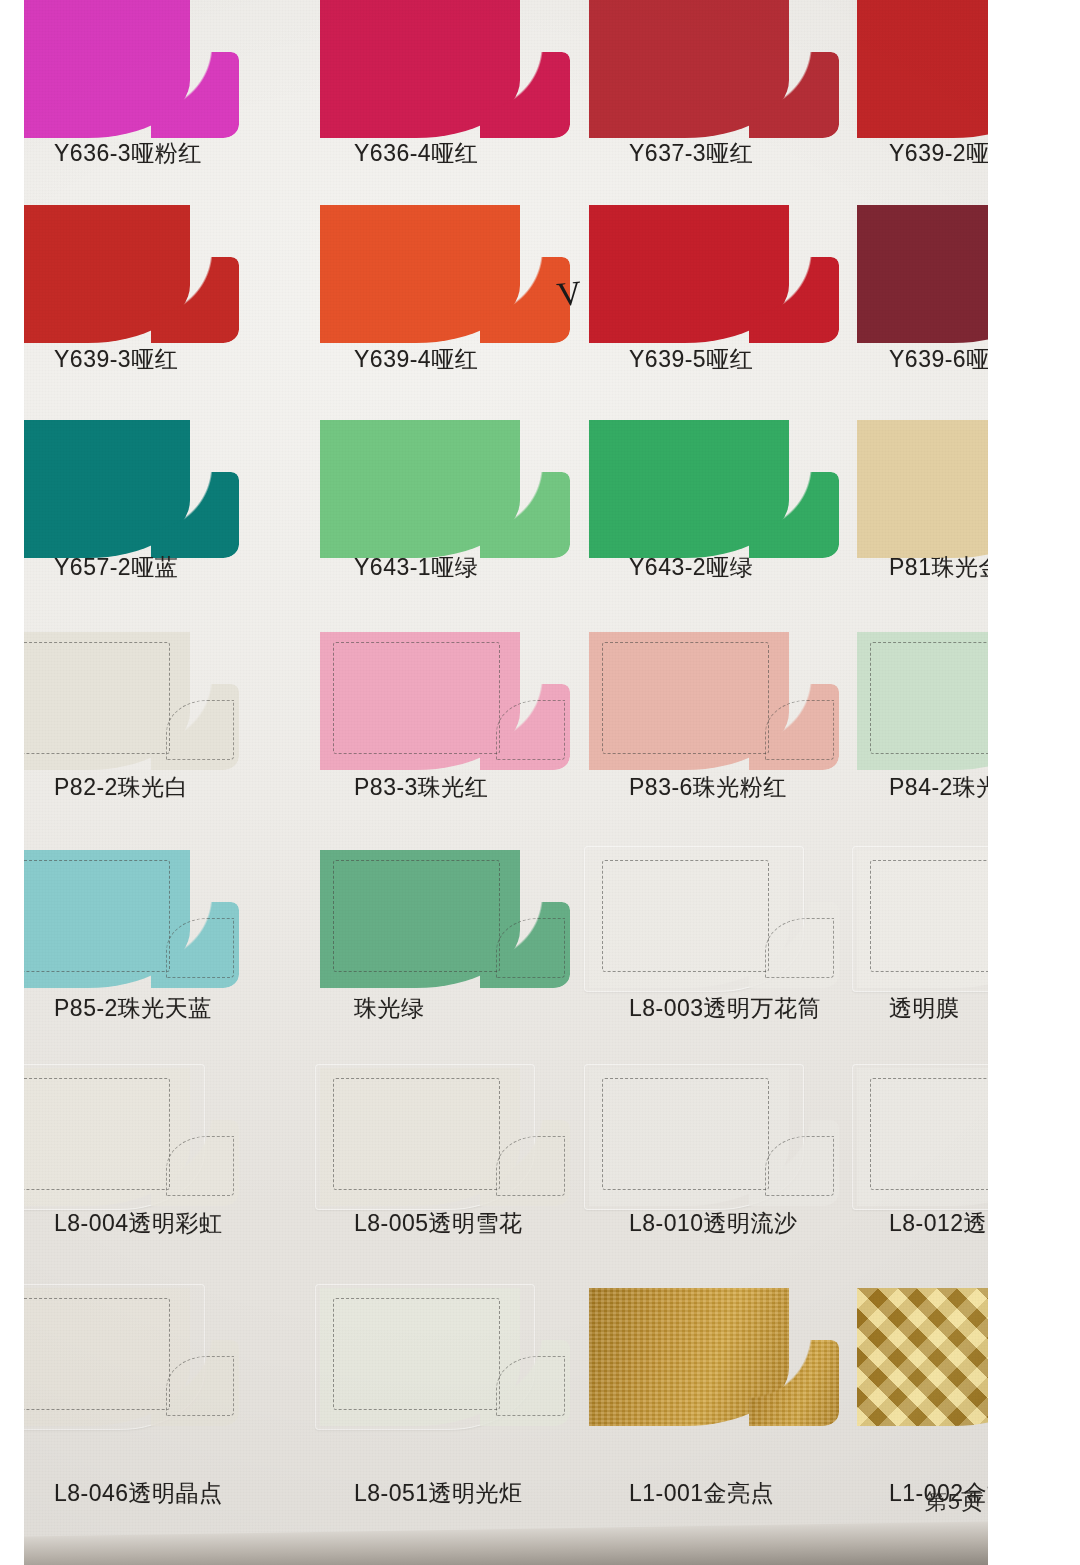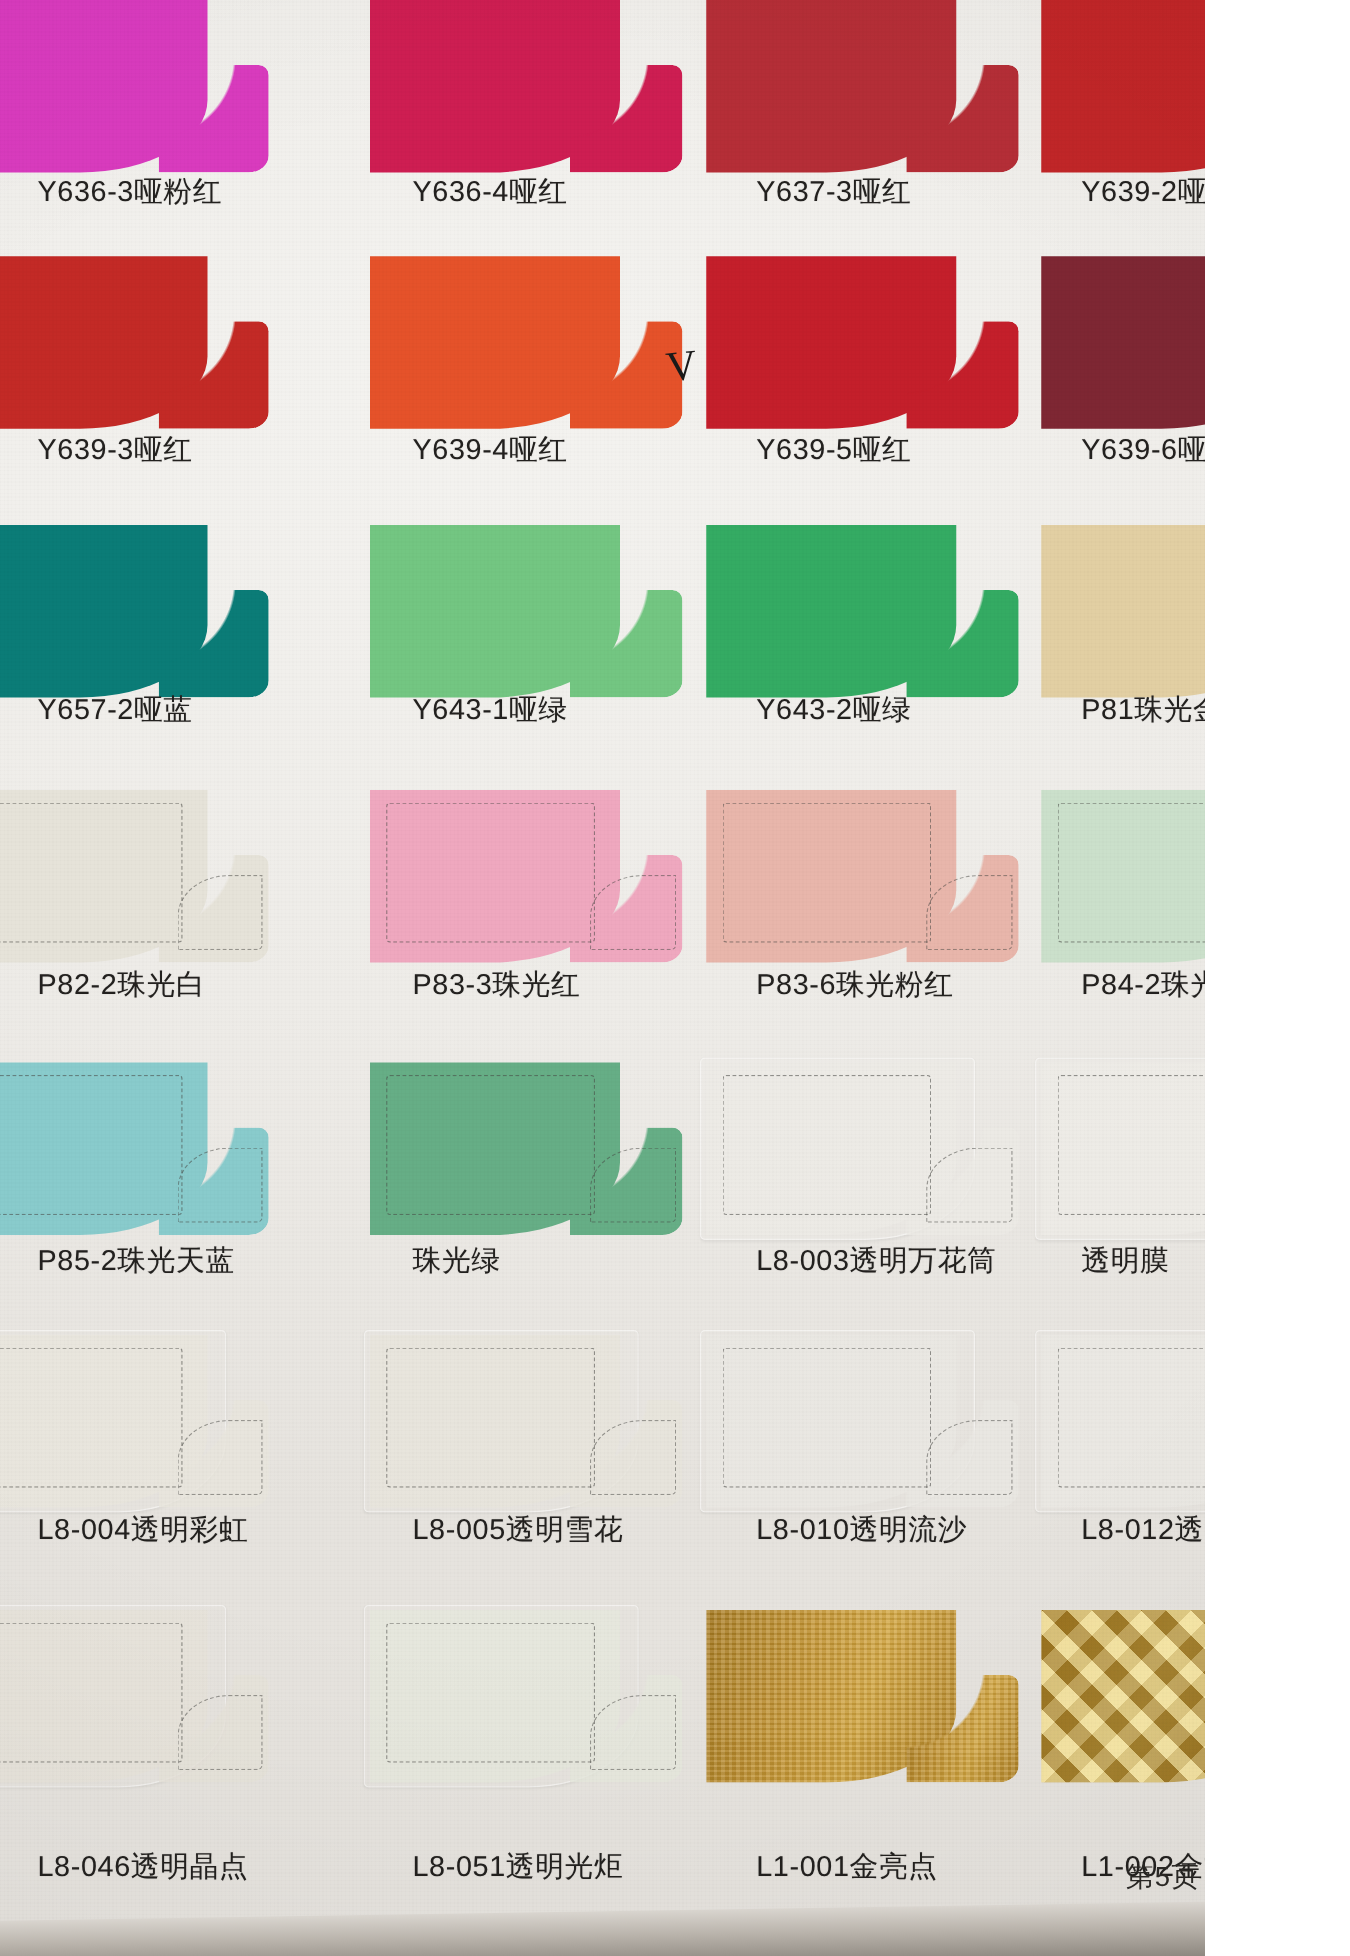--- a/index.html
+++ b/index.html
@@ -9,20 +9,21 @@
     background: #ffffff;
   }
   .page {
     position: relative;
     width: 964px;
     height: 1565px;
     overflow: hidden;
     background:
       radial-gradient(ellipse 1400px 900px at 40% 20%, #f4f3f0 0%, #eeece8 55%, #e6e3de 100%);
     font-family: "Liberation Sans", "DejaVu Sans", sans-serif;
+    margin-left: 24px;
   }
   
   .paper-grain {
     position: absolute;
     inset: 0;
     pointer-events: none;
     background:
       repeating-linear-gradient(0deg, rgba(0,0,0,0.012) 0 1px, rgba(255,255,255,0) 1px 3px),
       repeating-linear-gradient(90deg, rgba(0,0,0,0.012) 0 1px, rgba(255,255,255,0) 1px 3px);
     opacity: 0.9;

